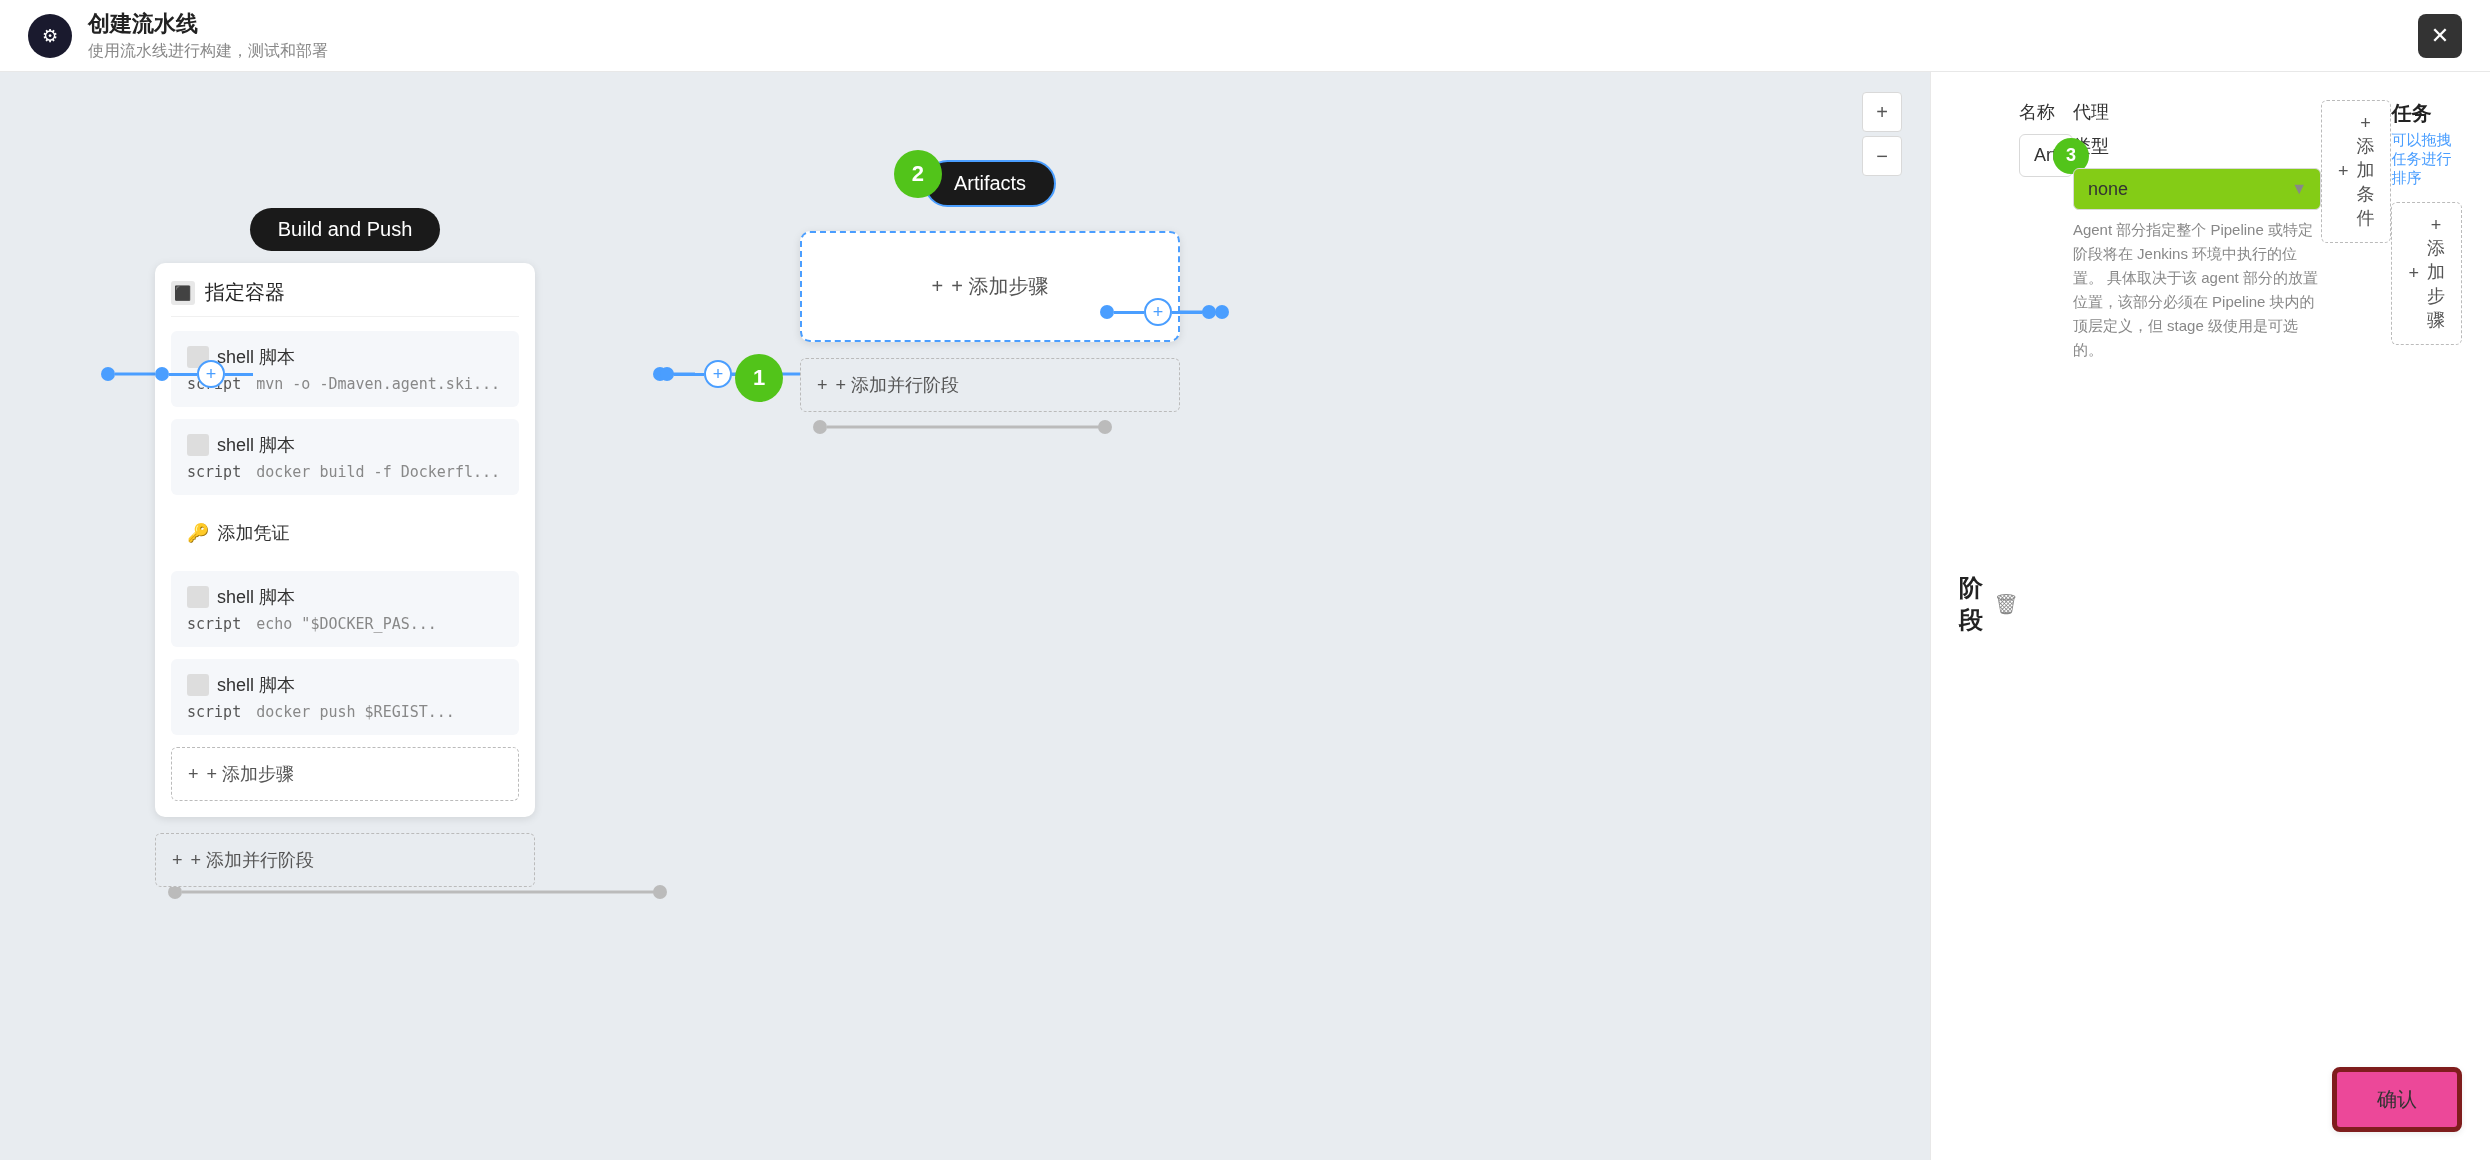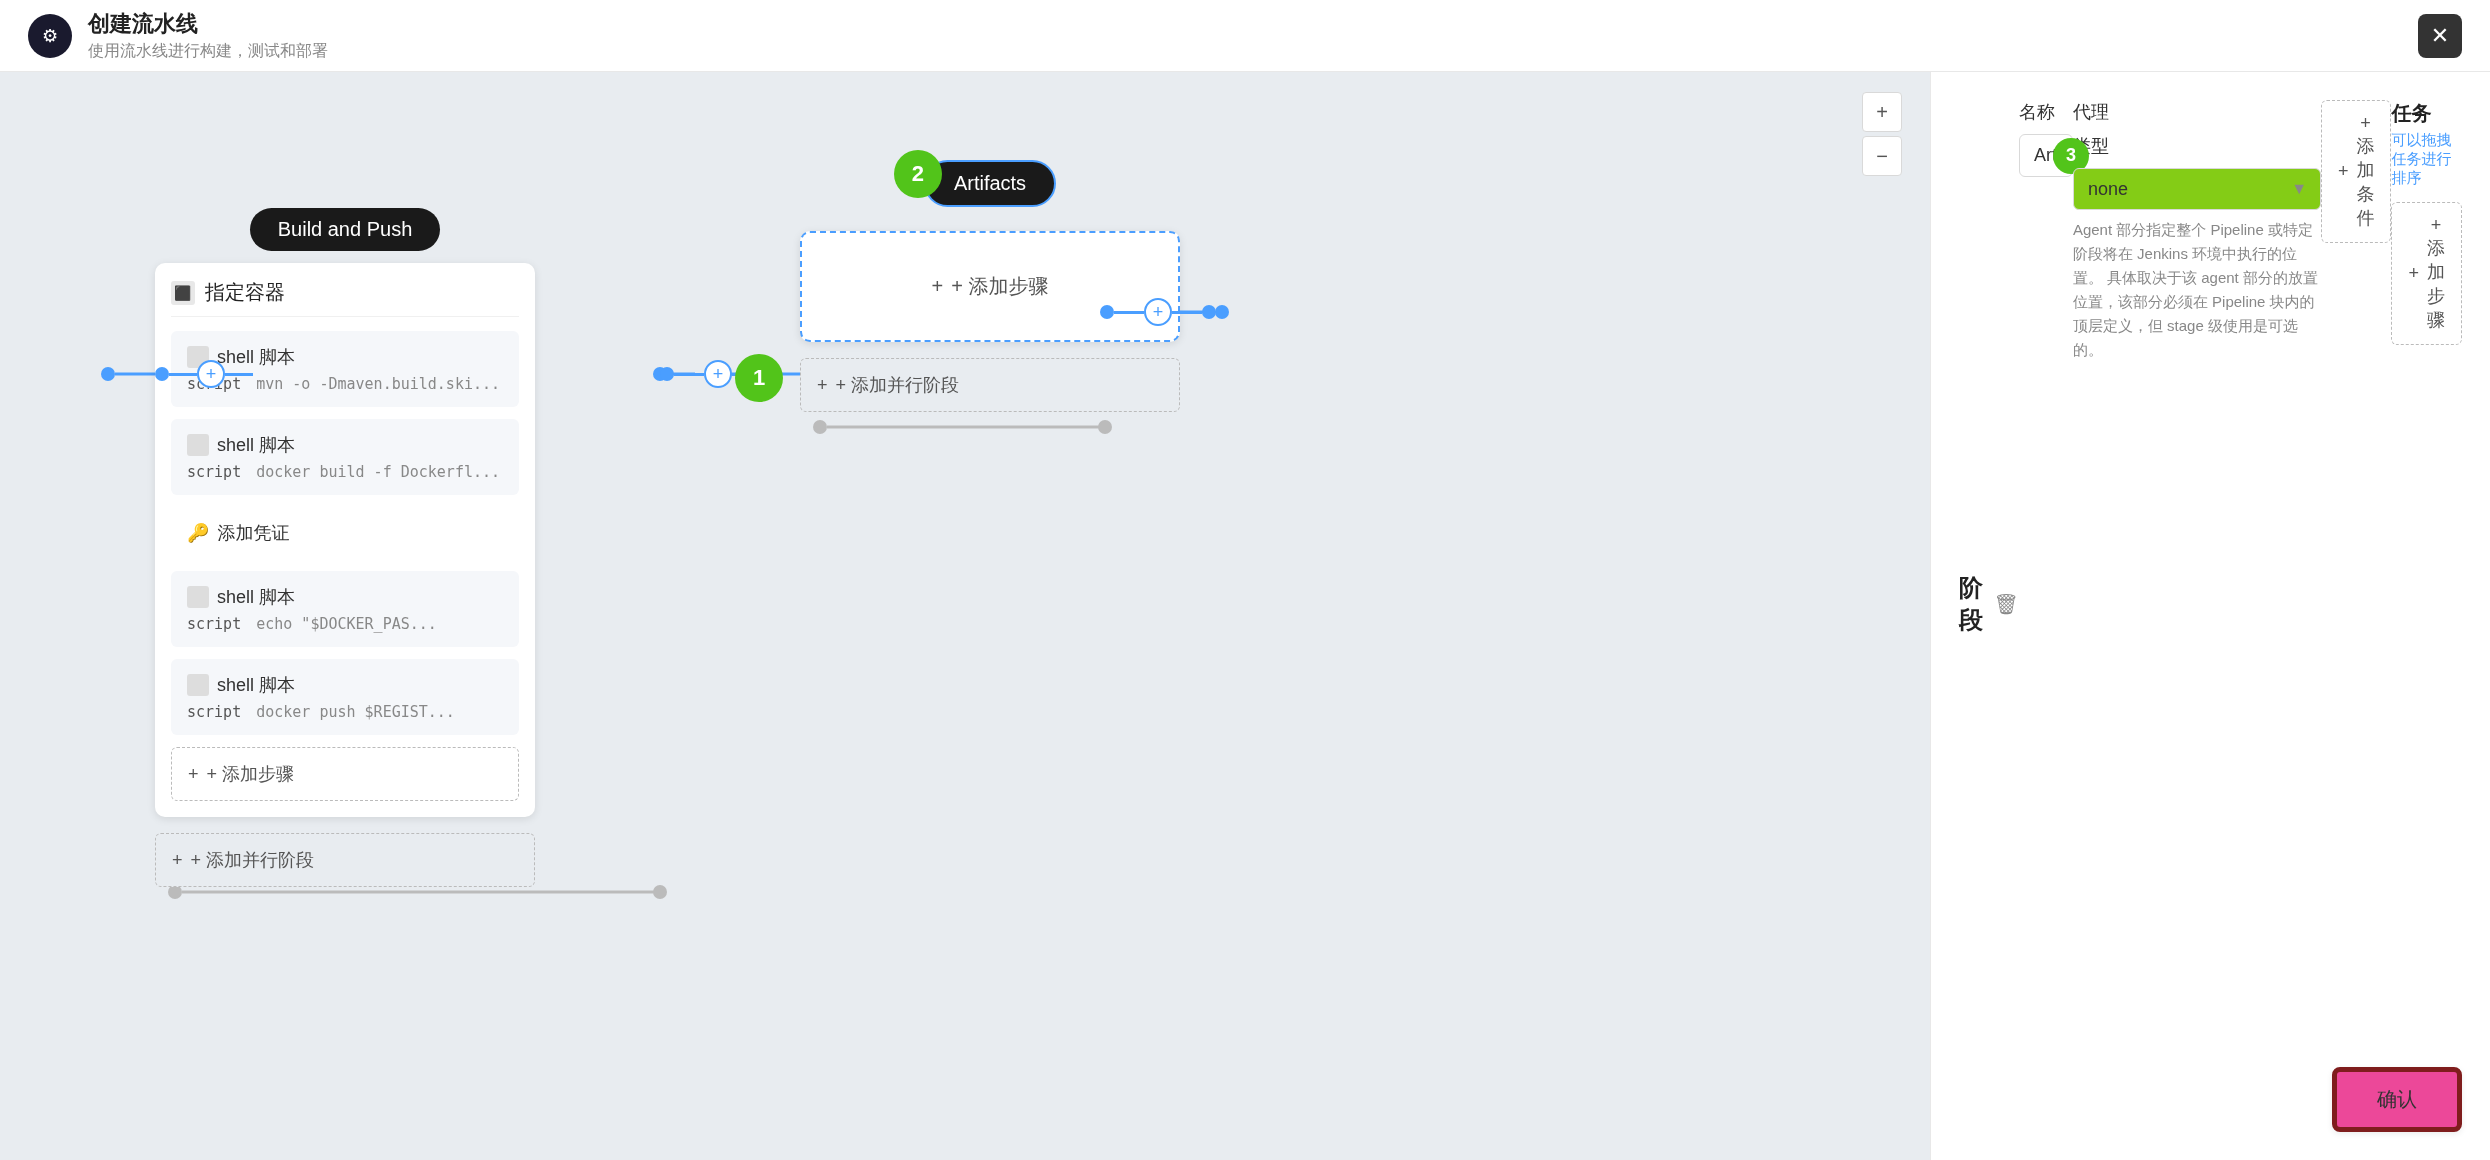--- a/index.html
+++ b/index.html
@@ -449,21 +449,21 @@
           <span>指定容器</span>
         </div>
 
         <div class="step-item">
           <div class="step-item-header">
             <div class="step-item-icon"></div>
             <span>shell 脚本</span>
           </div>
           <div class="step-item-script">
             <span class="label">script</span>
-            <span>mvn -o -Dmaven.build.ski...</span>
+            <span>mvn -o -Dmaven.agent.ski...</span>
           </div>
         </div>
 
         <div class="step-item">
           <div class="step-item-header">
             <div class="step-item-icon"></div>
             <span>shell 脚本</span>
           </div>
           <div class="step-item-script">
             <span class="label">script</span>

